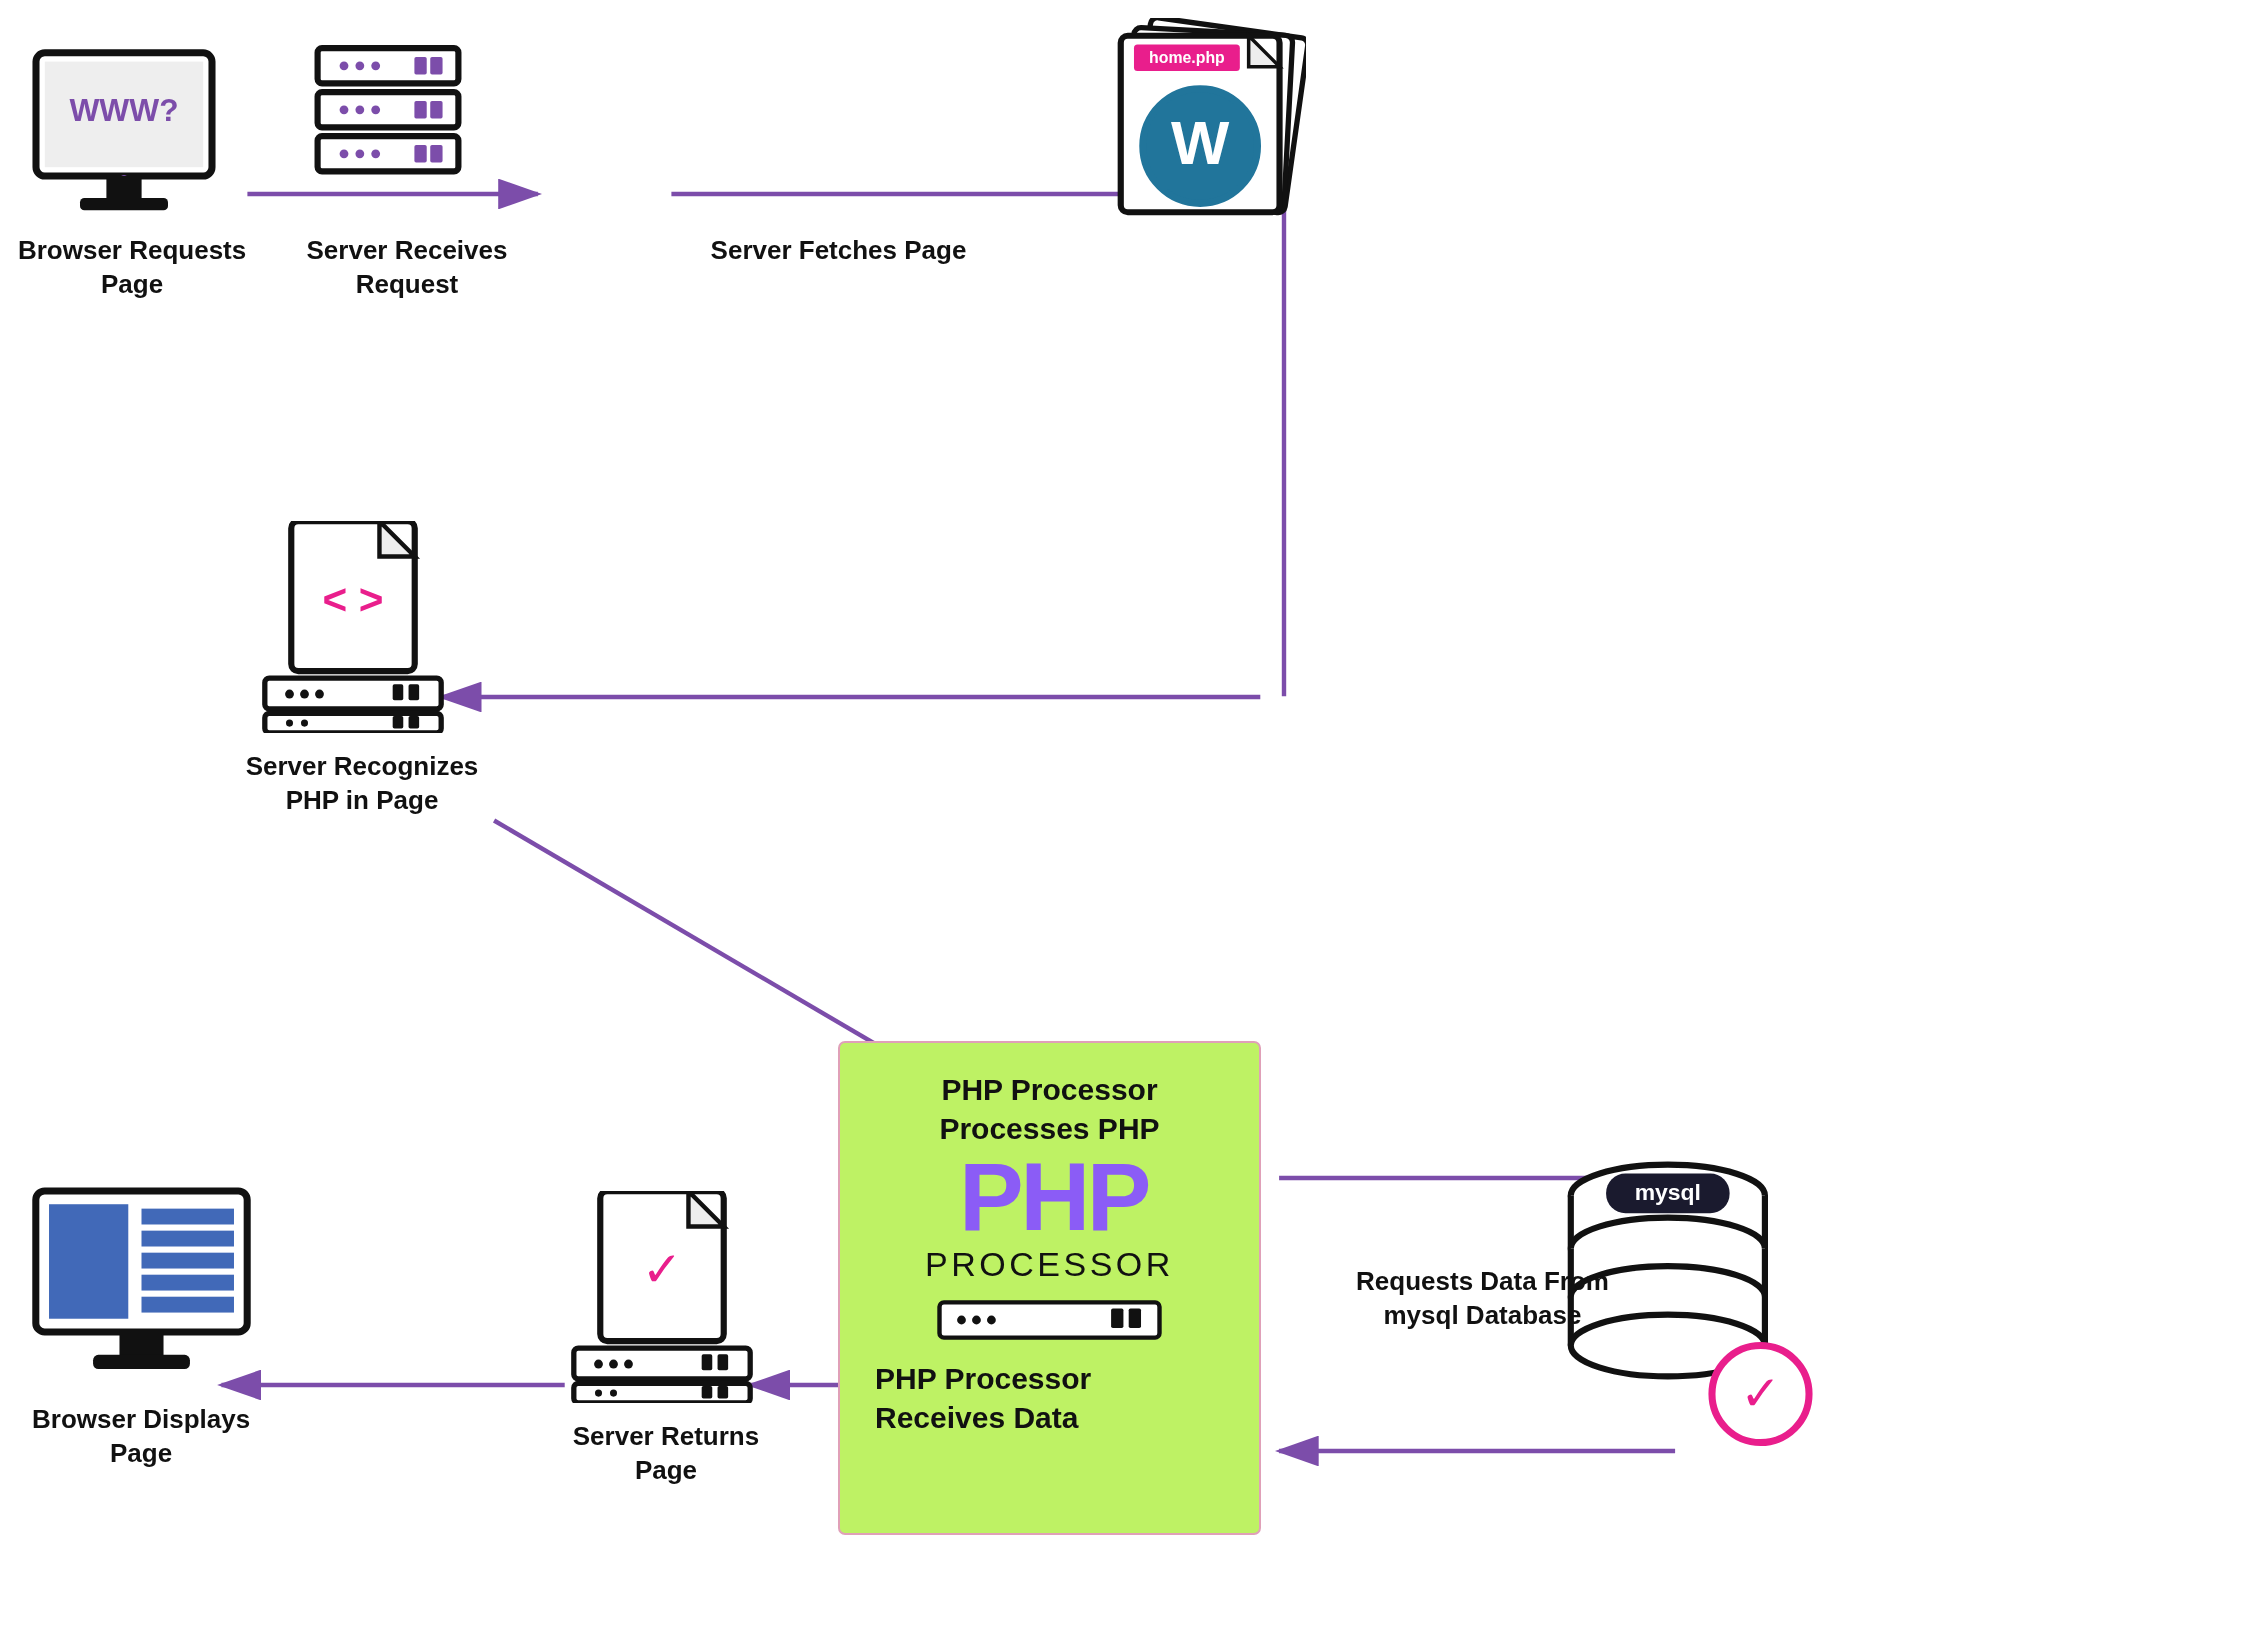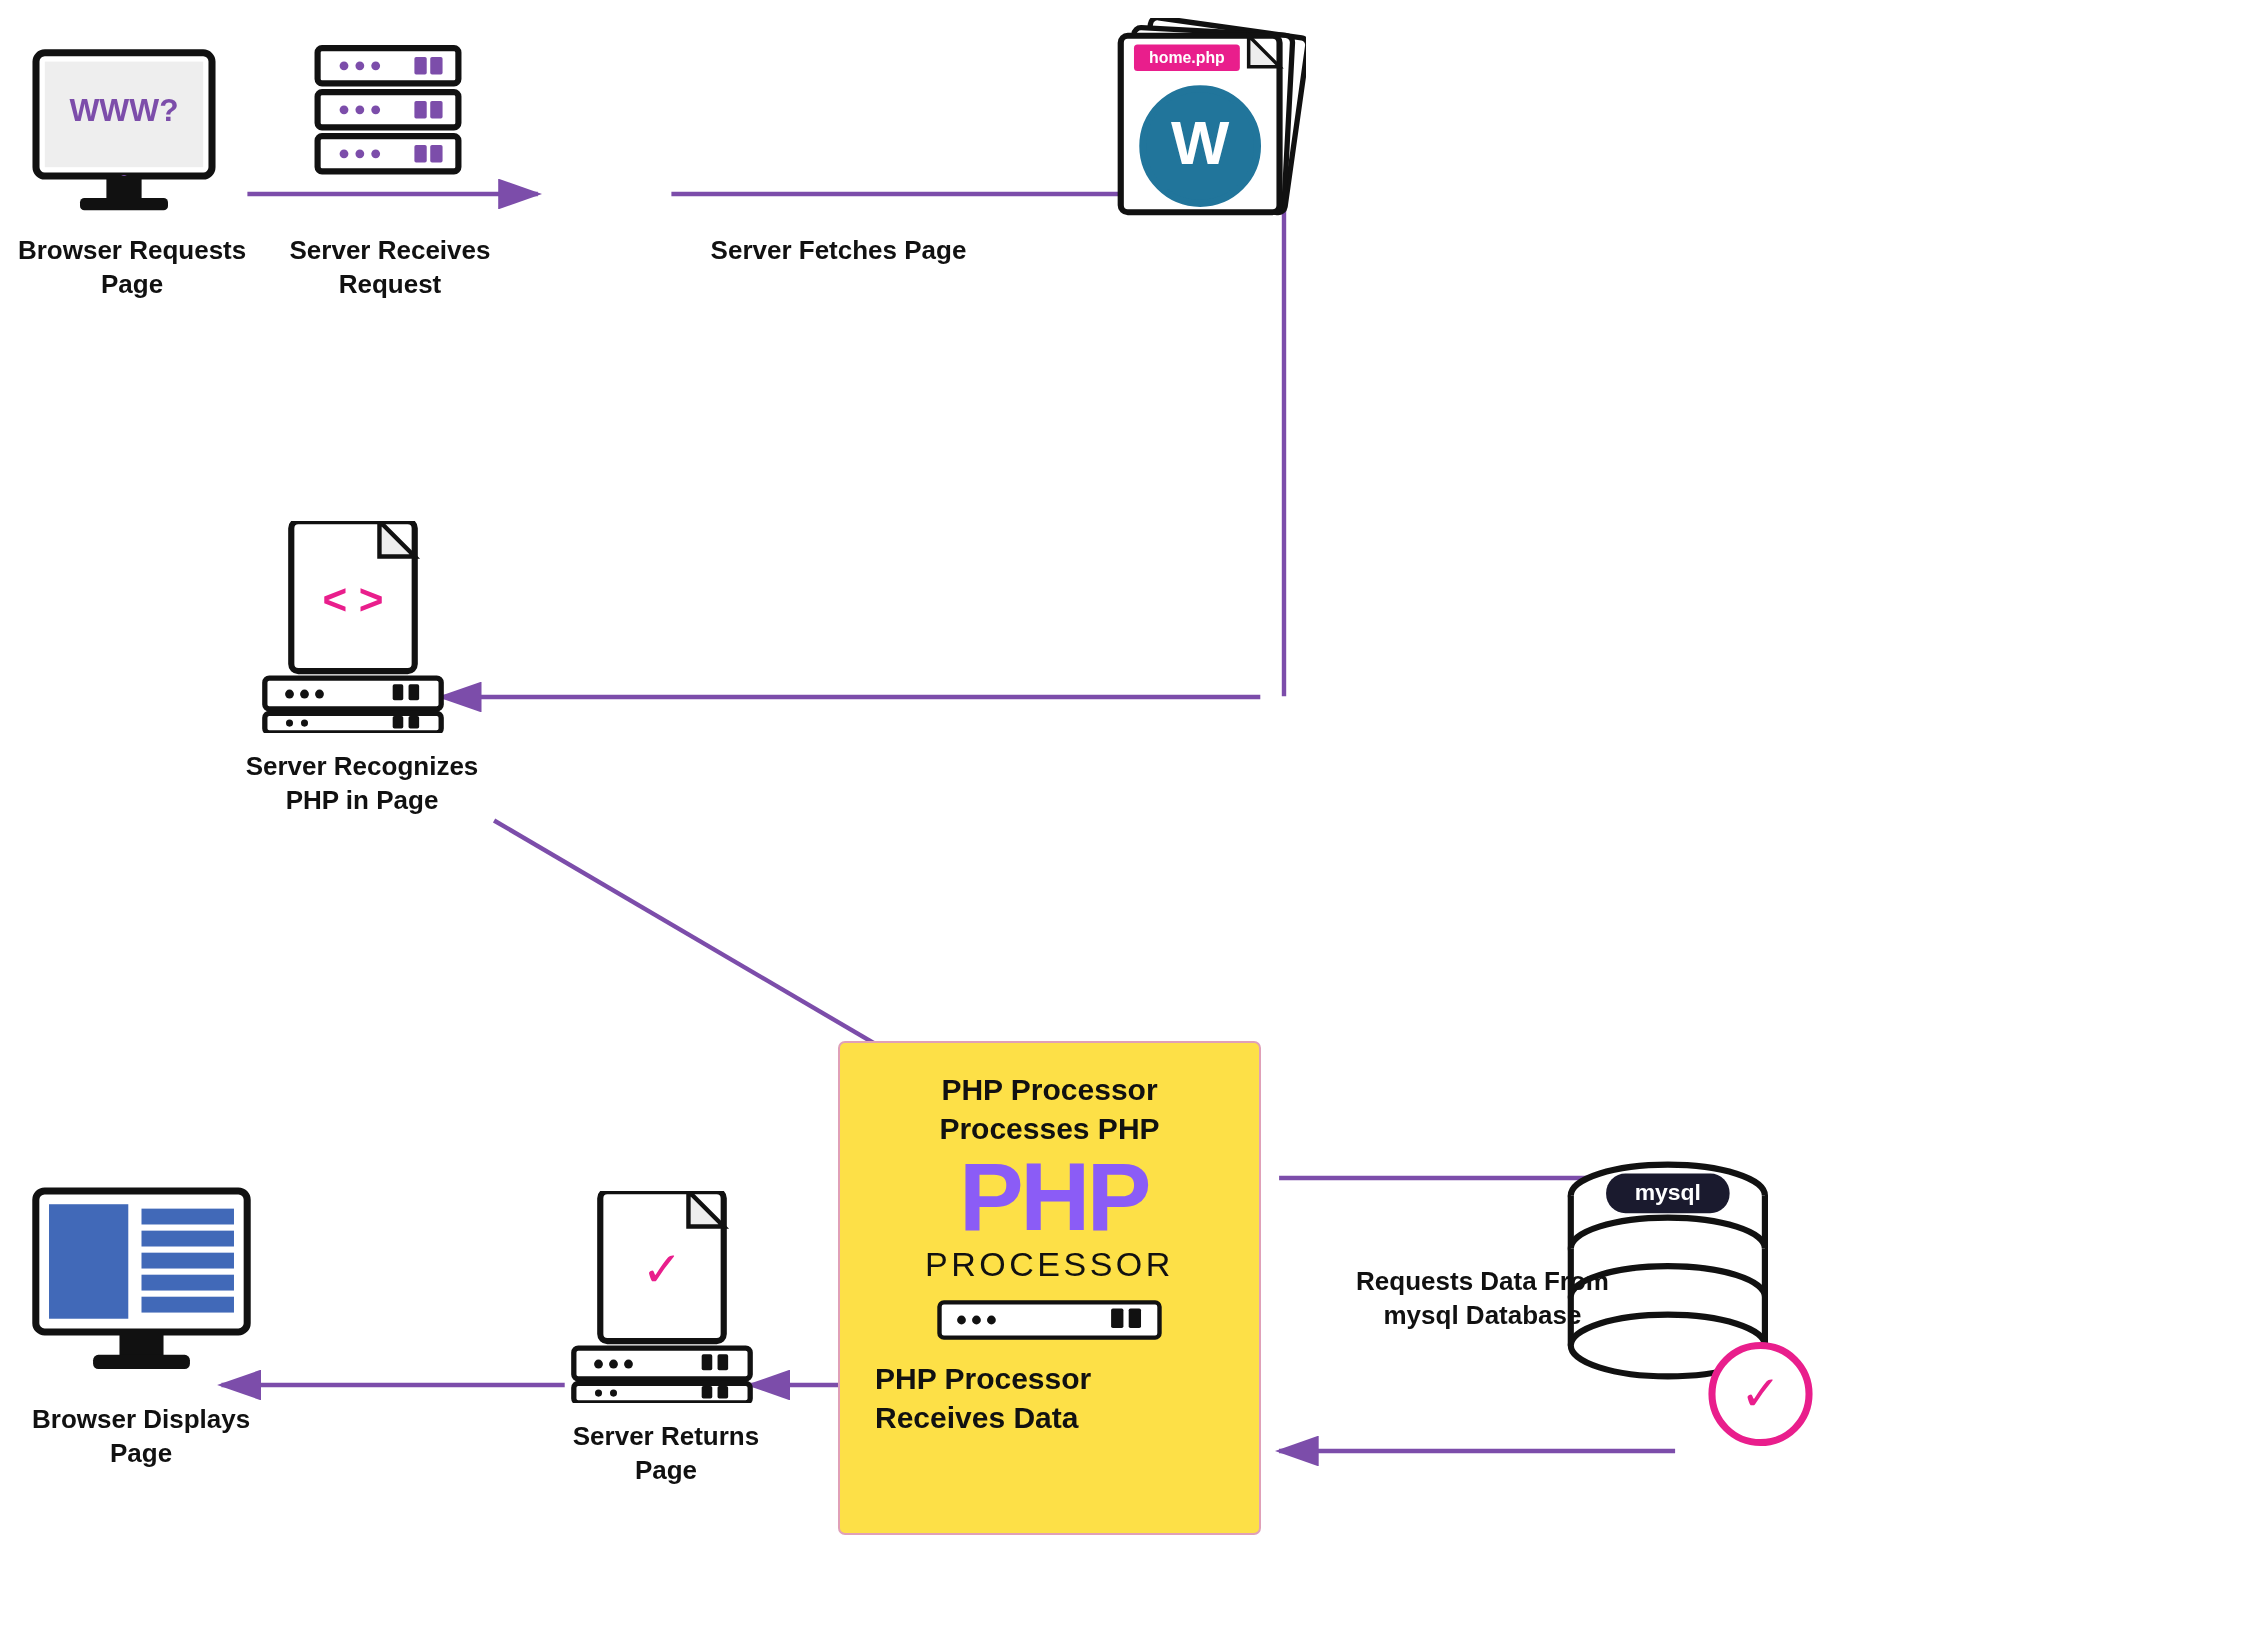--- a/index.html
+++ b/index.html
@@ -35,21 +35,21 @@
     }
 
     
     .icon {
       position: absolute;
     }
 
     
     .php-box {
       position: absolute;
-      background: #fde047;
+      background: #bef264;
       border: 2.6px solid #e0a0b8;
       border-radius: 7px;
       display: flex;
       flex-direction: column;
       align-items: center;
       padding: 26.5px 35px 17.6px;
     }
     .php-box .php-top-label {
       font-size: 30px;
       font-weight: bold;
@@ -195,21 +195,21 @@
     <rect x="148" y="75" width="14" height="20" rx="2" fill="#7c4daa"></rect>
 
     <rect x="20" y="115" width="160" height="40" rx="5" fill="white" stroke="#111" stroke-width="7"></rect>
     <circle cx="50" cy="135" r="5" fill="#7c4daa"></circle>
       <circle cx="68" cy="135" r="5" fill="#7c4daa"></circle>
       <circle cx="86" cy="135" r="5" fill="#7c4daa"></circle>
     <rect x="130" y="125" width="14" height="20" rx="2" fill="#7c4daa"></rect>
     <rect x="148" y="125" width="14" height="20" rx="2" fill="#7c4daa"></rect>
   </svg>
 
-  <div class="label" style="left:284px;top:234px;width:212px;">Server Receives
+  <div class="label" style="left:301px;top:234px;width:212px;">Server Receives
 Request</div>
 
   <svg class="icon" style="left:1059px;top:17.6px;width:247px;height:212px" viewBox="0 0 280 240">
 
     <rect x="90" y="10" width="180" height="200" rx="8" fill="white" stroke="#111" stroke-width="6" transform="rotate(8, 180, 110)"></rect>
     <rect x="80" y="15" width="180" height="200" rx="8" fill="white" stroke="#111" stroke-width="6" transform="rotate(3, 170, 115)"></rect>
 
     <rect x="70" y="20" width="180" height="200" rx="8" fill="white" stroke="#111" stroke-width="7"></rect>
 
     <polygon points="215,20 250,55 215,55" fill="#eee" stroke="#111" stroke-width="4"></polygon>

